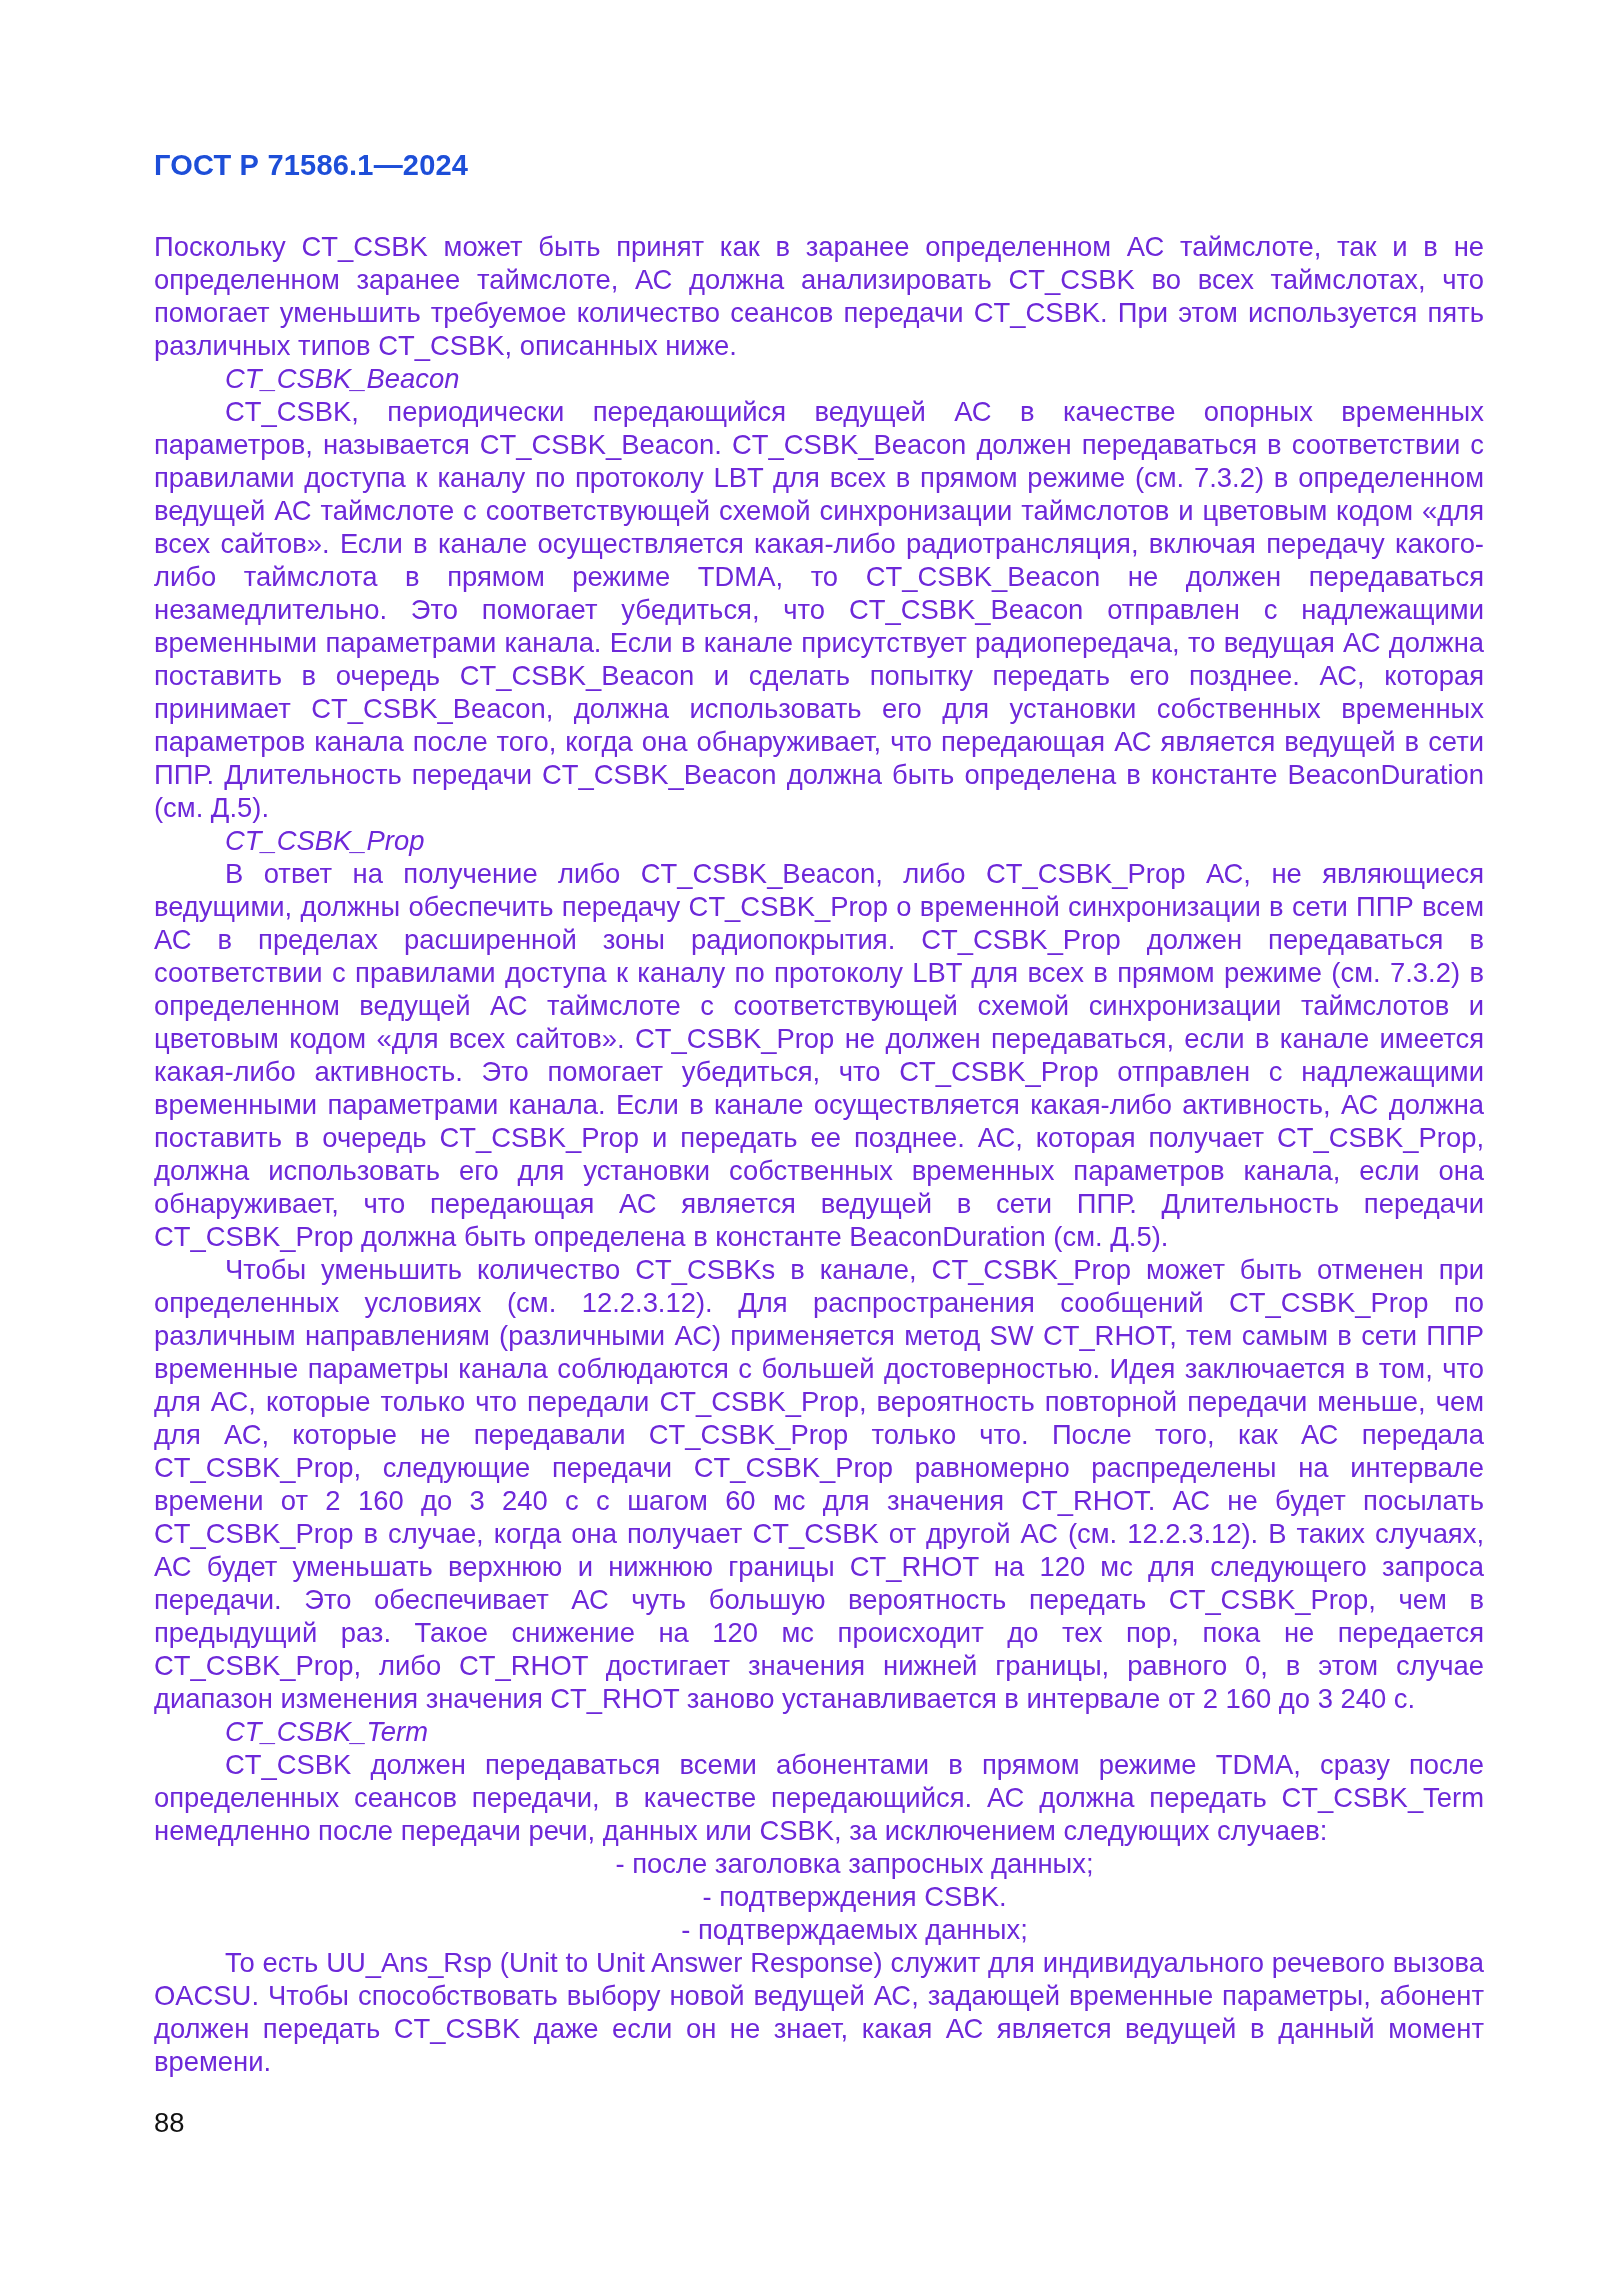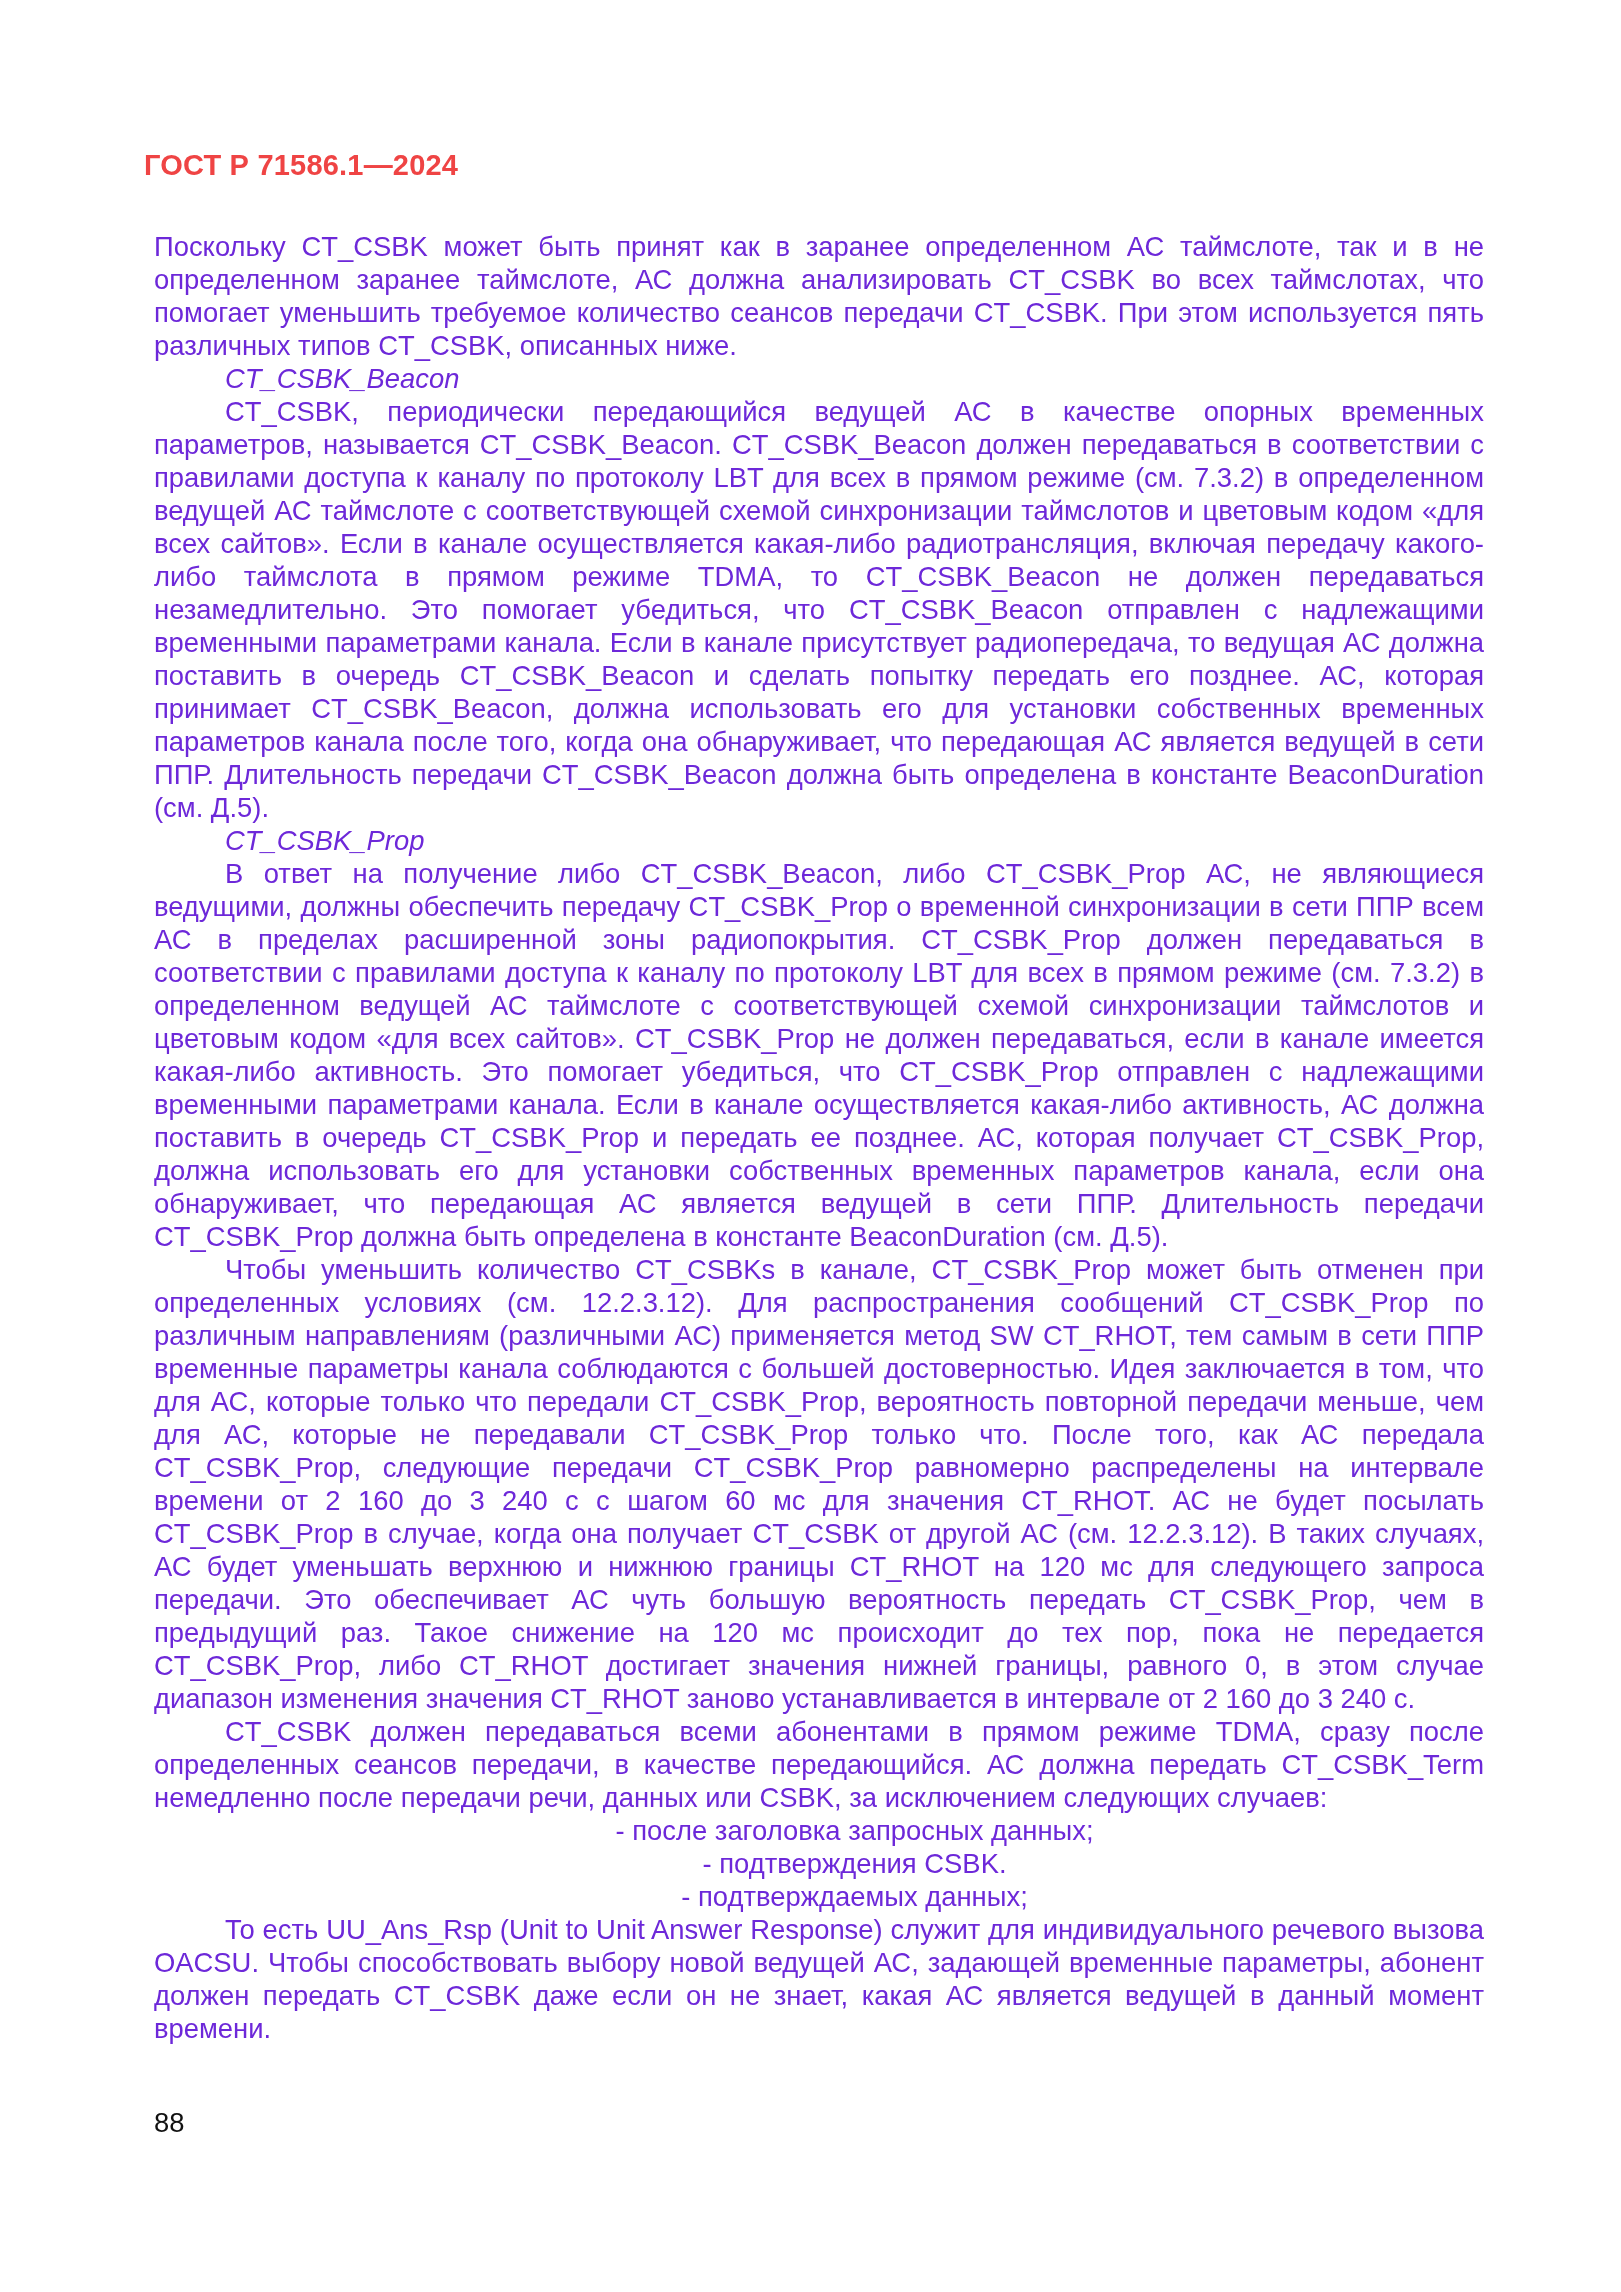--- a/index.html
+++ b/index.html
@@ -11,25 +11,25 @@
     width: 1621px;
     height: 2293px;
     background: #ffffff;
     color: #111111;
     font-family: "Liberation Sans", "DejaVu Sans", sans-serif;
     overflow: hidden;
   }
 
   .doc-header {
     position: absolute;
-    left: 144px;
+    left: 154px;
     top: 149px;
     font-size: 29px;
     font-weight: 700;
-    color: #ef4444;
+    color: #1d4ed8;
     letter-spacing: 0.2px;
   }
 
   .content {
     position: absolute;
     left: 154px;
     top: 230px;
     width: 1330px;
     font-size: 27.4px;
     line-height: 33px;
@@ -75,20 +75,21 @@
     <p class="subheading">CT_CSBK_Beacon</p>
 
     <p class="para">CT_CSBK, периодически передающийся ведущей АС в качестве опорных временных параметров, называется CT_CSBK_Beacon. CT_CSBK_Beacon должен передаваться в соответствии с правилами доступа к каналу по протоколу LBT для всех в прямом режиме (см. 7.3.2) в определенном ведущей АС таймслоте с соответствующей схемой синхронизации таймслотов и цветовым кодом «для всех сайтов». Если в канале осуществляется какая-либо радиотрансляция, включая передачу какого-либо таймслота в прямом режиме TDMA, то CT_CSBK_Beacon не должен передаваться незамедлительно. Это помогает убедиться, что CT_CSBK_Beacon отправлен с надлежащими временными параметрами канала. Если в канале присутствует радиопередача, то ведущая АС должна поставить в очередь CT_CSBK_Beacon и сделать попытку передать его позднее. АС, которая принимает CT_CSBK_Beacon, должна использовать его для установки собственных временных параметров канала после того, когда она обнаруживает, что передающая АС является ведущей в сети ППР. Длительность передачи CT_CSBK_Beacon должна быть определена в константе BeaconDuration (см. Д.5).</p>
 
     <p class="subheading">CT_CSBK_Prop</p>
 
     <p class="para">В ответ на получение либо CT_CSBK_Beacon, либо CT_CSBK_Prop АС, не являющиеся ведущими, должны обеспечить передачу CT_CSBK_Prop о временной синхронизации в сети ППР всем АС в пределах расширенной зоны радиопокрытия. CT_CSBK_Prop должен передаваться в соответствии с правилами доступа к каналу по протоколу LBT для всех в прямом режиме (см. 7.3.2) в определенном ведущей АС таймслоте с соответствующей схемой синхронизации таймслотов и цветовым кодом «для всех сайтов». CT_CSBK_Prop не должен передаваться, если в канале имеется какая-либо активность. Это помогает убедиться, что CT_CSBK_Prop отправлен с надлежащими временными параметрами канала. Если в канале осуществляется какая-либо активность, АС должна поставить в очередь CT_CSBK_Prop и передать ее позднее. АС, которая получает CT_CSBK_Prop, должна использовать его для установки собственных временных параметров канала, если она обнаруживает, что передающая АС является ведущей в сети ППР. Длительность передачи CT_CSBK_Prop должна быть определена в константе BeaconDuration (см. Д.5).</p>
 
     <p class="para">Чтобы уменьшить количество CT_CSBKs в канале, CT_CSBK_Prop может быть отменен при определенных условиях (см. 12.2.3.12). Для распространения сообщений CT_CSBK_Prop по различным направлениям (различными АС) применяется метод SW CT_RHOT, тем самым в сети ППР временные параметры канала соблюдаются с большей достоверностью. Идея заключается в том, что для АС, которые только что передали CT_CSBK_Prop, вероятность повторной передачи меньше, чем для АС, которые не передавали CT_CSBK_Prop только что. После того, как АС передала CT_CSBK_Prop, следующие передачи CT_CSBK_Prop равномерно распределены на интервале времени от 2&nbsp;160 до 3&nbsp;240 с с шагом 60 мс для значения CT_RHOT. АС не будет посылать CT_CSBK_Prop в случае, когда она получает CT_CSBK от другой АС (см. 12.2.3.12). В таких случаях, АС будет уменьшать верхнюю и нижнюю границы CT_RHOT на 120 мс для следующего запроса передачи. Это обеспечивает АС чуть большую вероятность передать CT_CSBK_Prop, чем в предыдущий раз. Такое снижение на 120 мс происходит до тех пор, пока не передается CT_CSBK_Prop, либо CT_RHOT достигает значения нижней границы, равного 0, в этом случае диапазон изменения значения CT_RHOT заново устанавливается в интервале от 2&nbsp;160 до 3&nbsp;240 с.</p>
 
+    <p class="subheading">CT_CSBK_Term</p>
 
     <p class="para">CT_CSBK должен передаваться всеми абонентами в прямом режиме TDMA, сразу после определенных сеансов передачи, в качестве передающийся. АС должна передать CT_CSBK_Term немедленно после передачи речи, данных или CSBK, за исключением следующих случаев:</p>
 
     <p class="list-item">- после заголовка запросных данных;</p>
 
     <p class="list-item">- подтверждения CSBK.</p>
 
     <p class="list-item">- подтверждаемых данных;</p>
 
     <p class="para">То есть UU_Ans_Rsp (Unit to Unit Answer Response) служит для индивидуального речевого вызова OACSU. Чтобы способствовать выбору новой ведущей АС, задающей временные параметры, абонент должен передать CT_CSBK даже если он не знает, какая АС является ведущей в данный момент времени.</p>

